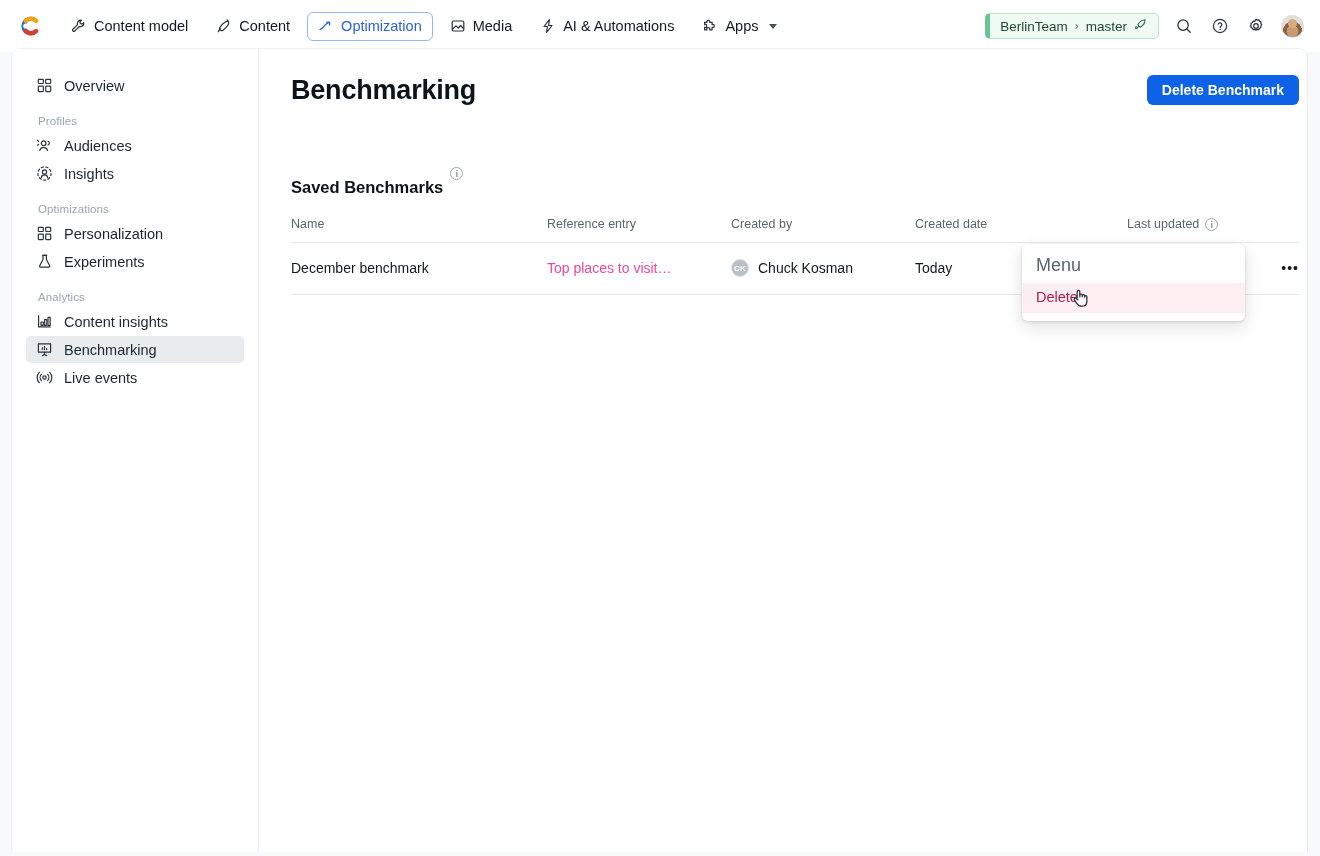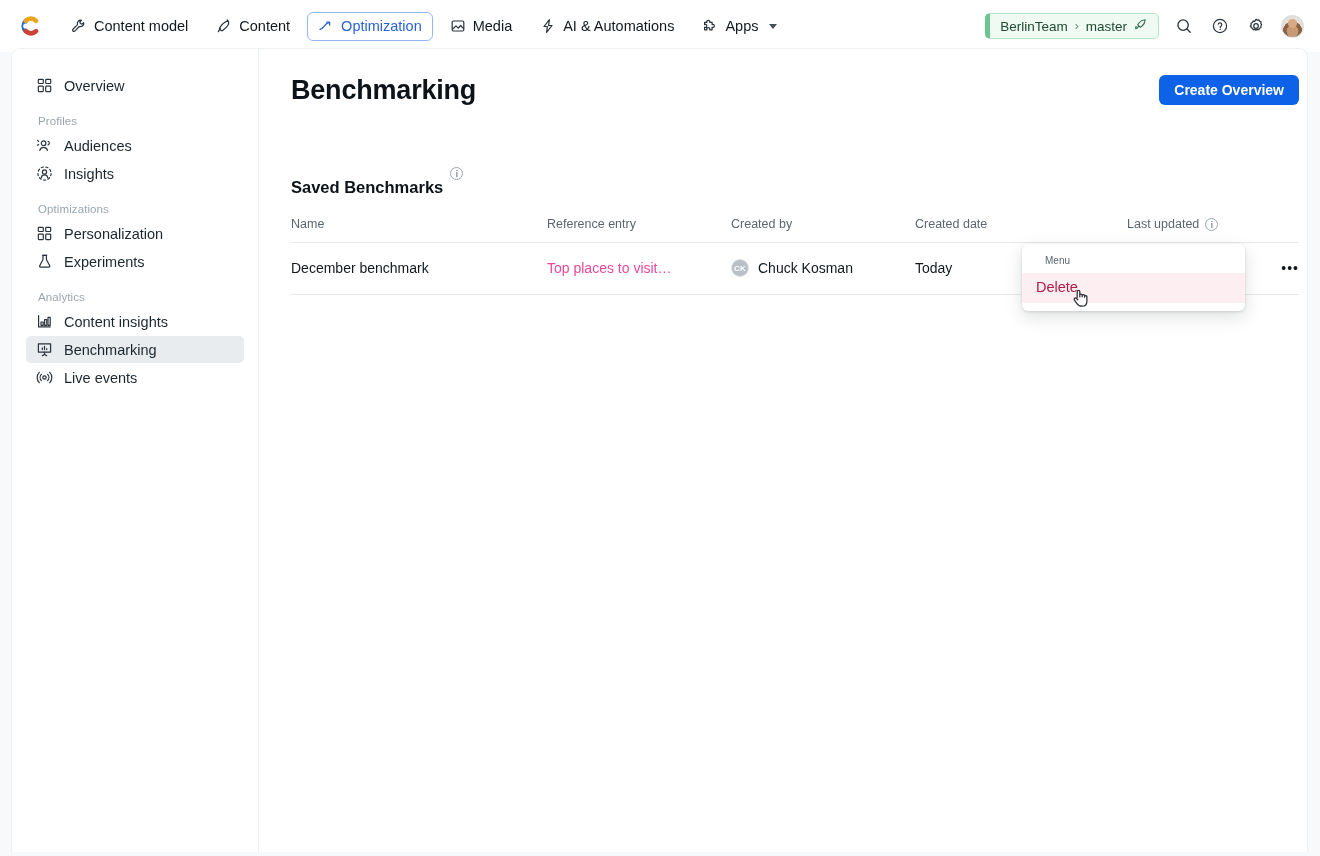--- a/index.html
+++ b/index.html
@@ -187,23 +187,22 @@
     position: absolute;
     left: 763px; top: 195px;
     width: 223px;
     background: #ffffff;
     border-radius: 6px;
     box-shadow: 0 1px 3px rgba(16,24,32,.14), 0 6px 18px rgba(16,24,32,.13);
     padding: 6px 0 8px 0;
     z-index: 30;
   }
   .menu-label {
-    font-size: 10px; color: #5a666f;
+    font-size: 18px; color: #5a666f;
     padding: 5px 14px 7px 14px;
-    margin-left: 9px;
   }
   .menu-item {
     font-size: 14.5px; color: #b01b48;
     padding: 6px 14px 8px 14px;
     background: #fdeef1;
     cursor: pointer;
   }
   .cursor-hand {
     position: absolute; left: 1071px; top: 287px;
     width: 20px; height: 24px; z-index: 40; pointer-events: none;
@@ -424,21 +423,21 @@
       </span>
       <span>Live events</span>
     </div>
 
   </div>
 
   <div class="main">
 
     <div class="page-head">
       <div class="page-title">Benchmarking</div>
-      <button class="btn-primary">Create Overview</button>
+      <button class="btn-primary">Delete Benchmark</button>
     </div>
 
     <div class="section-head">
       <span class="section-title">Saved Benchmarks</span>
       <i class="info-i">i</i>
     </div>
 
     <table class="bm">
       <colgroup>
         <col class="col-name">

